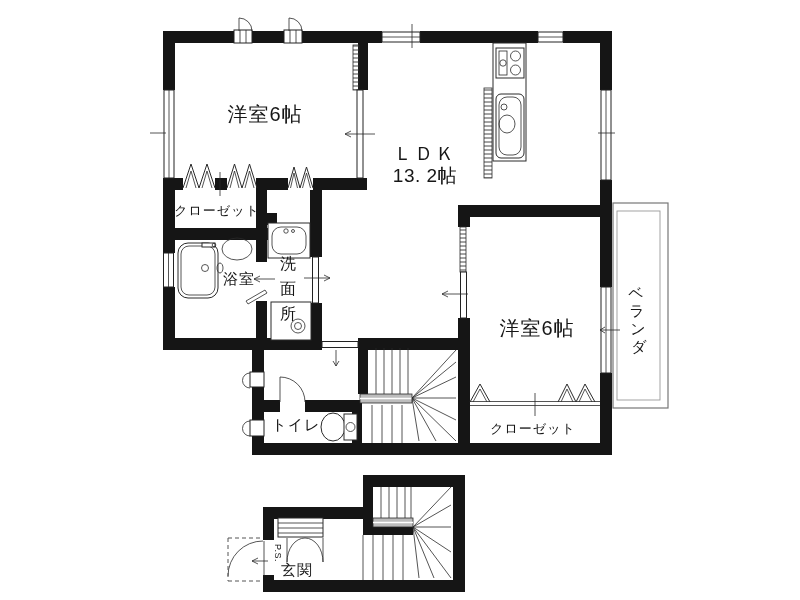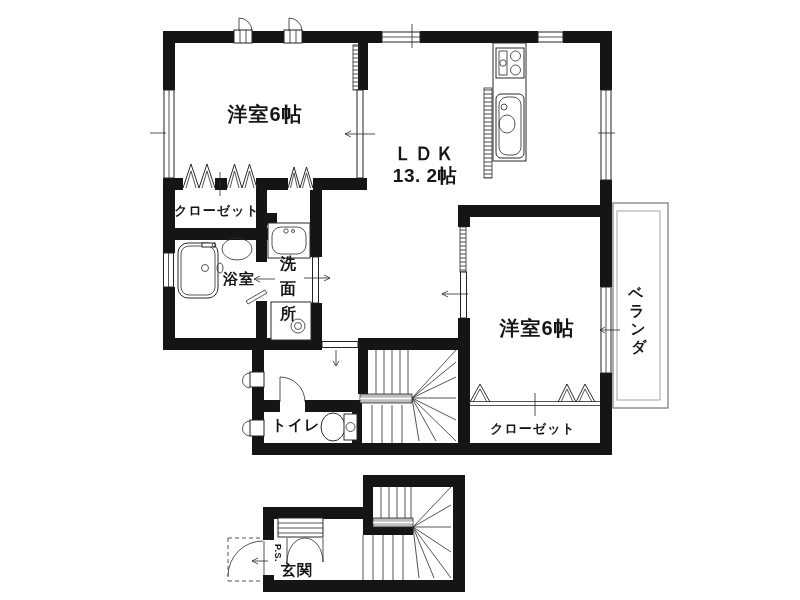--- a/index.html
+++ b/index.html
@@ -1,16 +1,16 @@
 <!DOCTYPE html>
 <html><head>
 <meta charset="utf-8">
 <style>
   html,body{margin:0;padding:0;background:#ffffff;}
-  .stage{position:relative;width:800px;height:600px;background:#ffffff;overflow:hidden;font-weight:bold;}
+  .stage{position:relative;width:800px;height:600px;background:#ffffff;overflow:hidden;}
   svg{display:block;}
   .wall{fill:#151515;stroke:none;}
   .thin{fill:none;stroke:#2a2a2a;stroke-width:1;}
   .thin8{fill:none;stroke:#2a2a2a;stroke-width:.8;}
   .white{fill:#ffffff;stroke:#2a2a2a;stroke-width:1;}
   .win{fill:#ffffff;stroke:#222222;stroke-width:1;}
   .hatchrect{fill:url(#hatch);stroke:#2a2a2a;stroke-width:.8;}
   .band{fill:#bdbdbd;stroke:#2a2a2a;stroke-width:.8;}
   .dash{fill:none;stroke:#555555;stroke-width:1;stroke-dasharray:4 3;}
   .gray{fill:none;stroke:#777777;stroke-width:1.2;}

